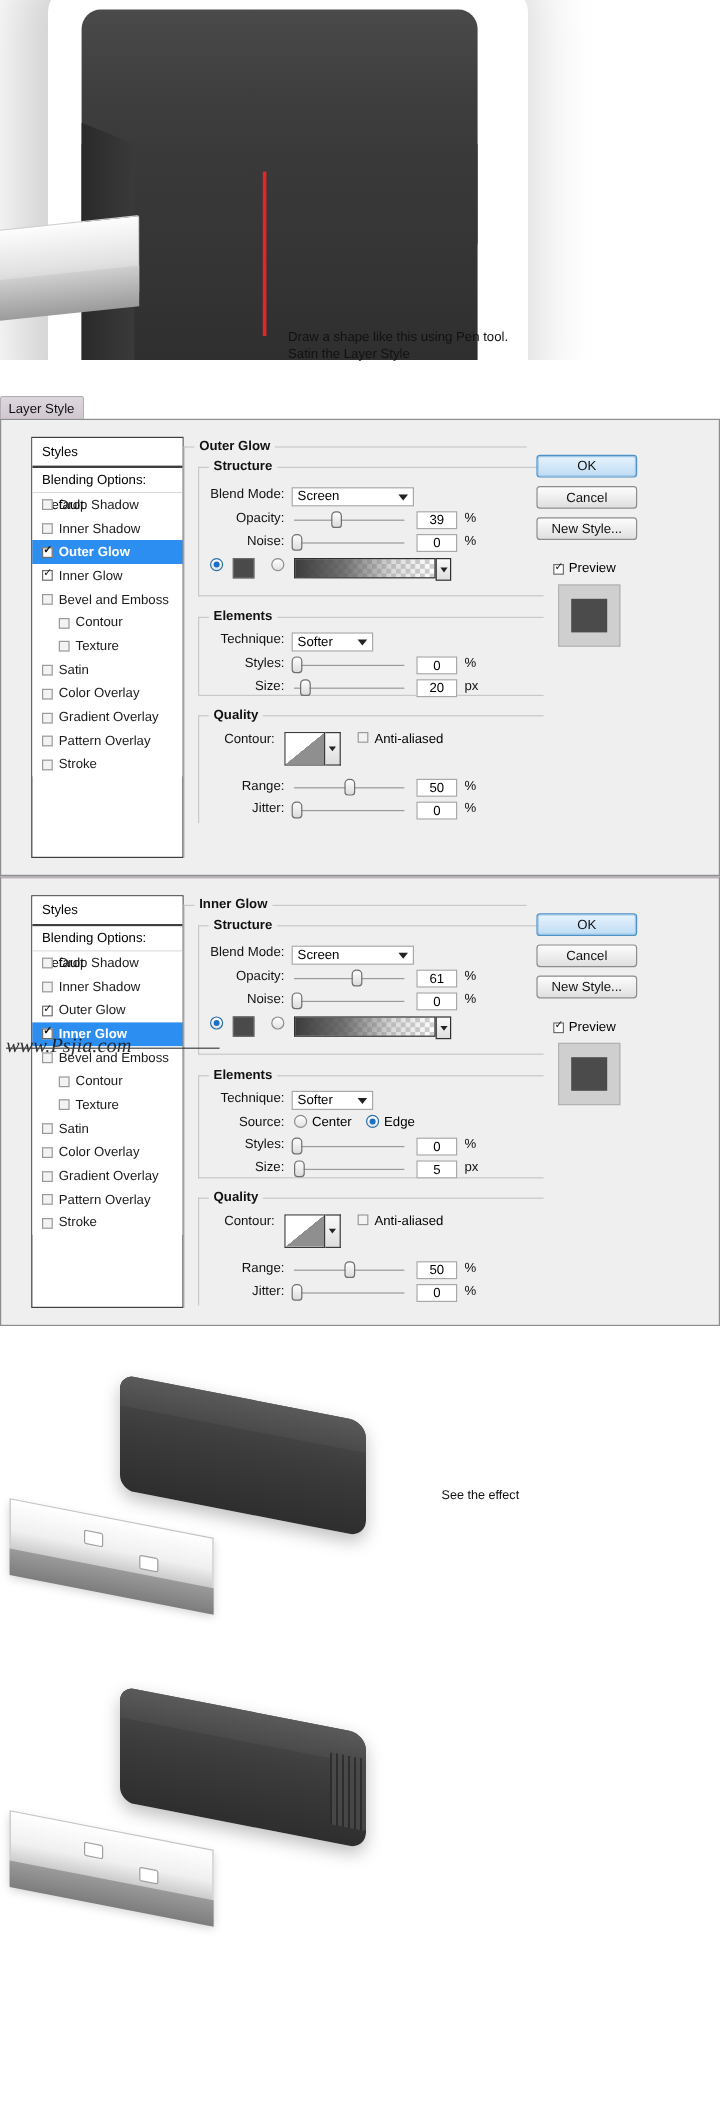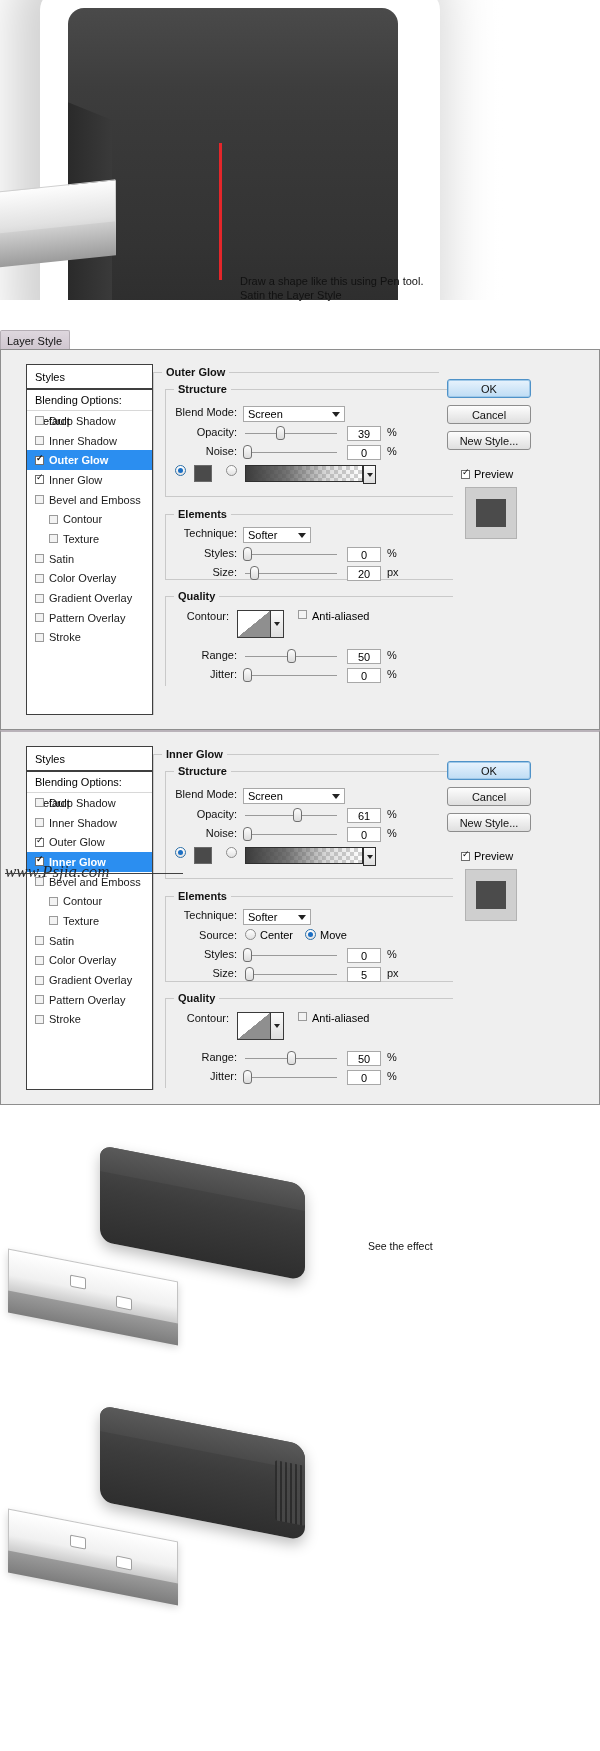--- a/index.html
+++ b/index.html
@@ -585,21 +585,21 @@
           <span>Softer</span>
           <span class="arr"></span>
         </div>
       </div>
 
       <div class="row" style="left:22px;top:183px;width:270px;">
         <span class="lbl" style="width:62px;">Source:</span>
         <span class="radio" style="margin-left:8px;"></span>
         <span style="margin-left:4px;">Center</span>
         <span class="radio on" style="margin-left:12px;"></span>
-        <span style="margin-left:4px;">Move</span>
+        <span style="margin-left:4px;">Edge</span>
       </div>
 
       <div class="row" style="left:22px;top:202px;width:270px;">
         <span class="lbl" style="width:62px;">Styles:</span>
         <div class="slider" style="width:92px;margin-left:8px;">
           <div class="track"></div>
           <div class="thumb" style="left:-2%;"></div>
         </div>
         <div class="numbox" style="width:34px;margin-left:10px;">0</div>
         <span class="unit" style="margin-left:6px;">%</span>

